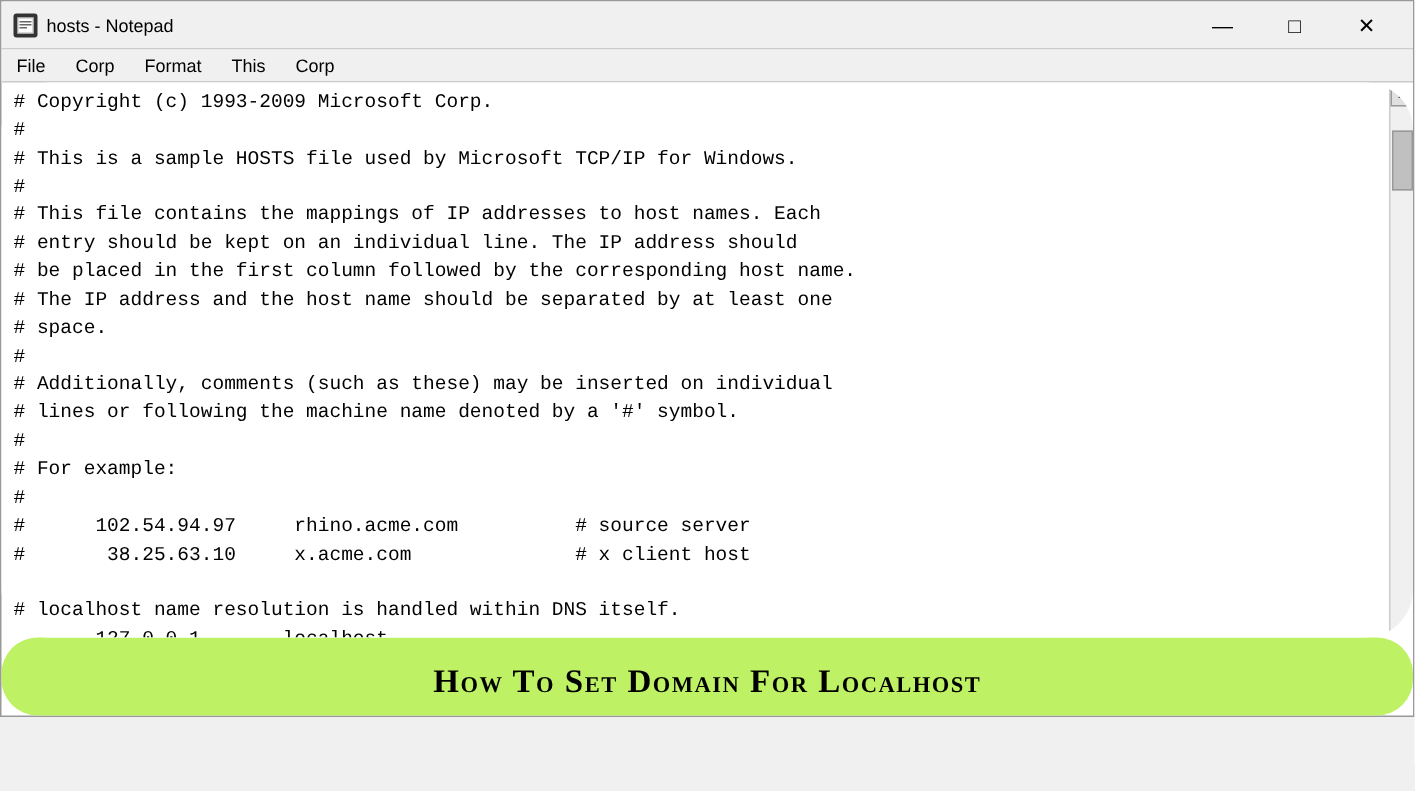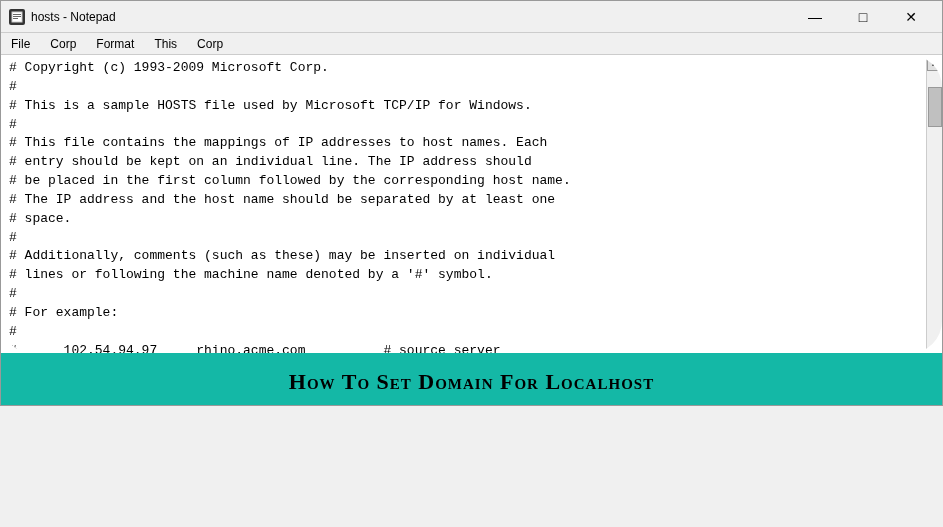--- a/index.html
+++ b/index.html
@@ -1,19 +1,19 @@
 <!DOCTYPE html>
 <html><head>
   <meta charset="utf-8">
   <style>
     * { margin: 0; padding: 0; box-sizing: border-box; }
     body { width: 943px; height: 527px; background: #f0f0f0; font-family: 'Courier New', Courier, monospace; overflow: hidden; }
 
     
-    .window { width: 943px; height: 406px; background: #fff; display: flex; flex-direction: column; border: 1px solid #999; }
+    .window { width: 943px; height: 478px; background: #fff; display: flex; flex-direction: column; border: 1px solid #999; }
 
     .title-bar {
       background: #f0f0f0;
       height: 32px;
       display: flex;
       align-items: center;
       padding: 0 8px;
       border-bottom: 1px solid #ccc;
       flex-shrink: 0;
     }
@@ -110,24 +110,25 @@
     }
     .highlighted-line {
       background: #0078d4;
       color: #0f172a;
       display: inline-block;
       width: 100%;
     }
 
     
     .bottom-section {
-      background: #14b8a6;
+      background: #bef264;
       text-align: center;
       padding: 16px 0 10px 0;
       flex-shrink: 0;
+      border-radius: 24px;
     }
     .bottom-title {
       font-family: 'Times New Roman', Times, serif;
       font-size: 22px;
       font-weight: bold;
       font-variant: small-caps;
       color: #000;
       letter-spacing: 1px;
     }
   </style>

